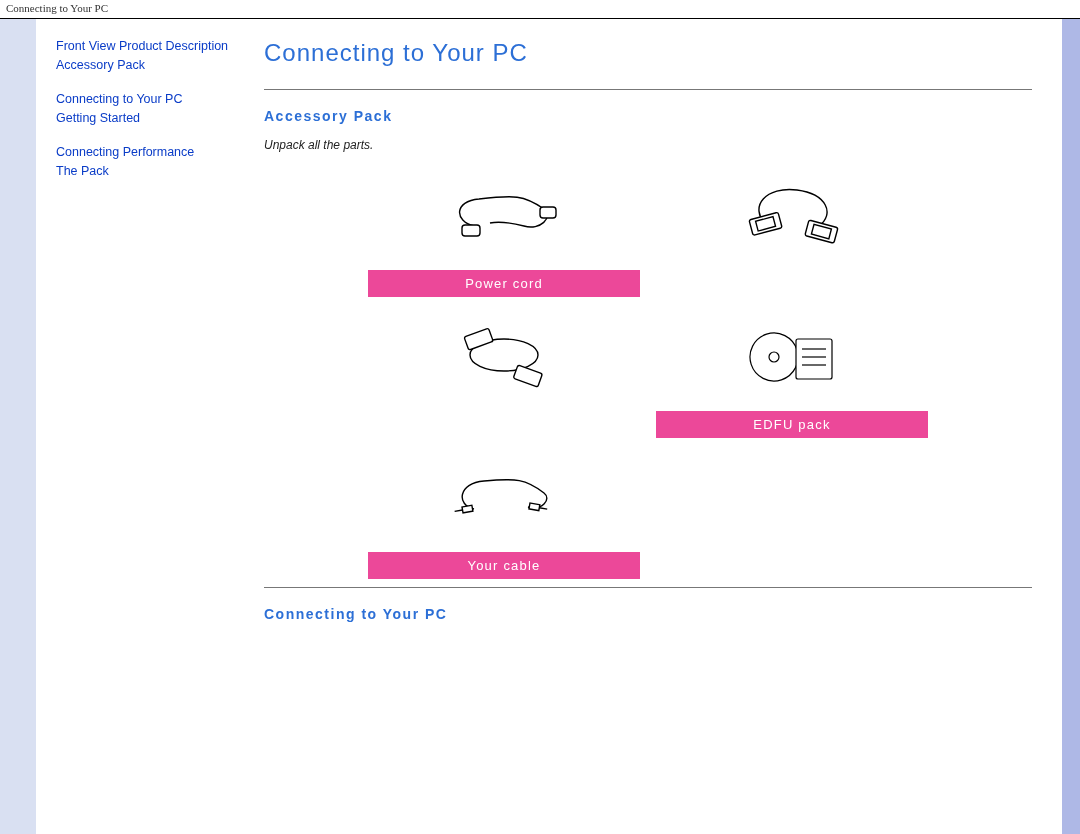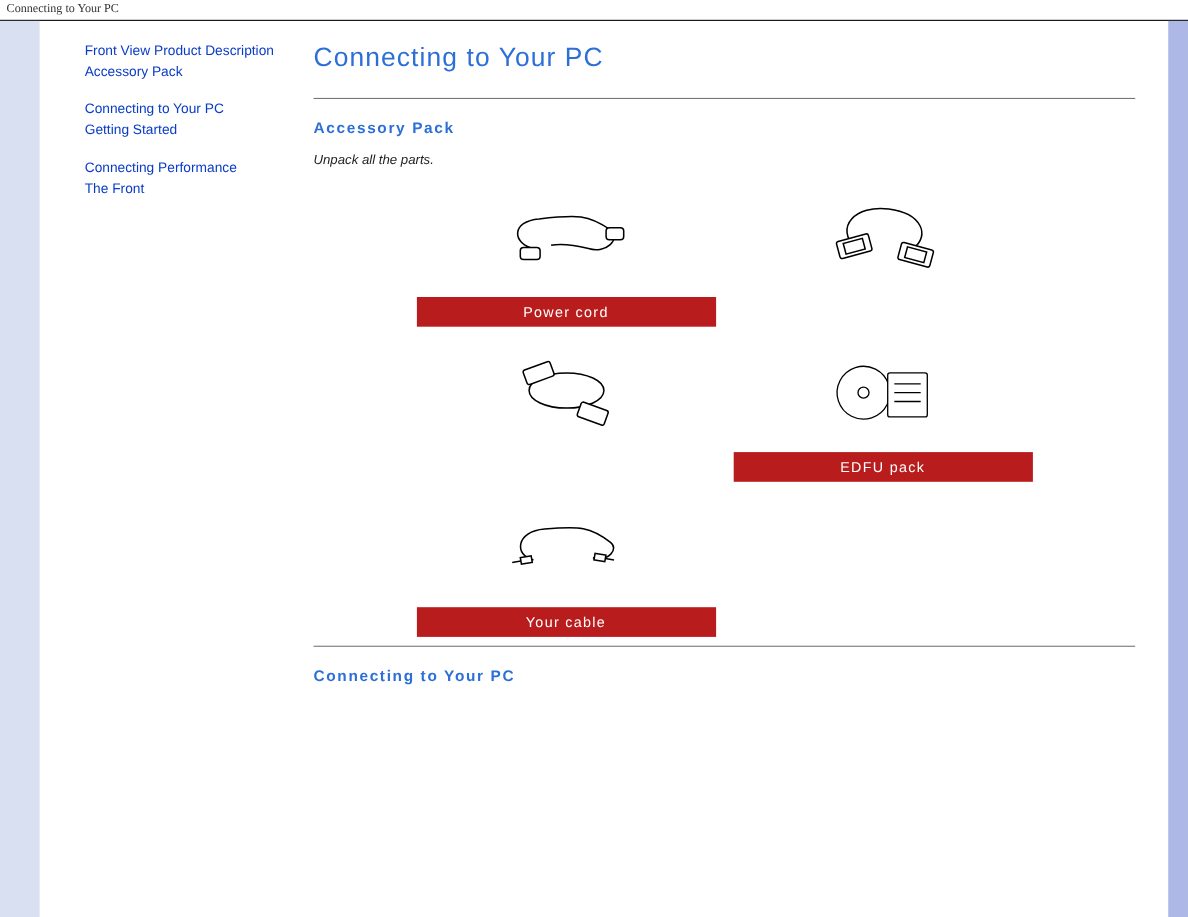--- a/index.html
+++ b/index.html
@@ -27,21 +27,20 @@
     width: 36px;
     background: #d9e0f2;
     flex-shrink: 0;
   }
   .sidebar {
     width: 210px;
     flex-shrink: 0;
     padding: 18px 12px 0 20px;
     font-size: 12.5px;
     line-height: 1.55;
-    margin-left: 21px;
   }
   .sidebar a {
     color: #0a3cc7;
     text-decoration: none;
     display: block;
   }
   .sidebar .nav-group { margin-bottom: 14px; }
   .main {
     flex: 1;
     padding: 20px 30px 0 18px;
@@ -76,21 +75,21 @@
     width: 272px;
     text-align: center;
   }
   .img-box {
     height: 108px;
     display: flex;
     align-items: center;
     justify-content: center;
   }
   .label-bar {
-    background: #b91c1c;
+    background: #ec4899;
     color: #fff;
     font-size: 13px;
     padding: 6px 4px;
     letter-spacing: 1.2px;
   }
   .return-link {
     display: block;
     text-align: center;
     color: #ff7a00;
     font-size: 12px;
@@ -120,21 +119,21 @@
     <div class="nav-group">
       <a href="#">Front View Product Description</a>
       <a href="#">Accessory Pack</a>
     </div>
     <div class="nav-group">
       <a href="#">Connecting to Your PC</a>
       <a href="#">Getting Started</a>
     </div>
     <div class="nav-group">
       <a href="#">Connecting Performance</a>
-      <a href="#">The Front</a>
+      <a href="#">The Pack</a>
     </div>
   </nav>
 
   <main class="main">
     <h1>Connecting to Your PC</h1>
     <hr class="hr">
 
     <div class="section-title">Accessory Pack</div>
     <p class="body-text">Unpack all the parts.</p>
 

